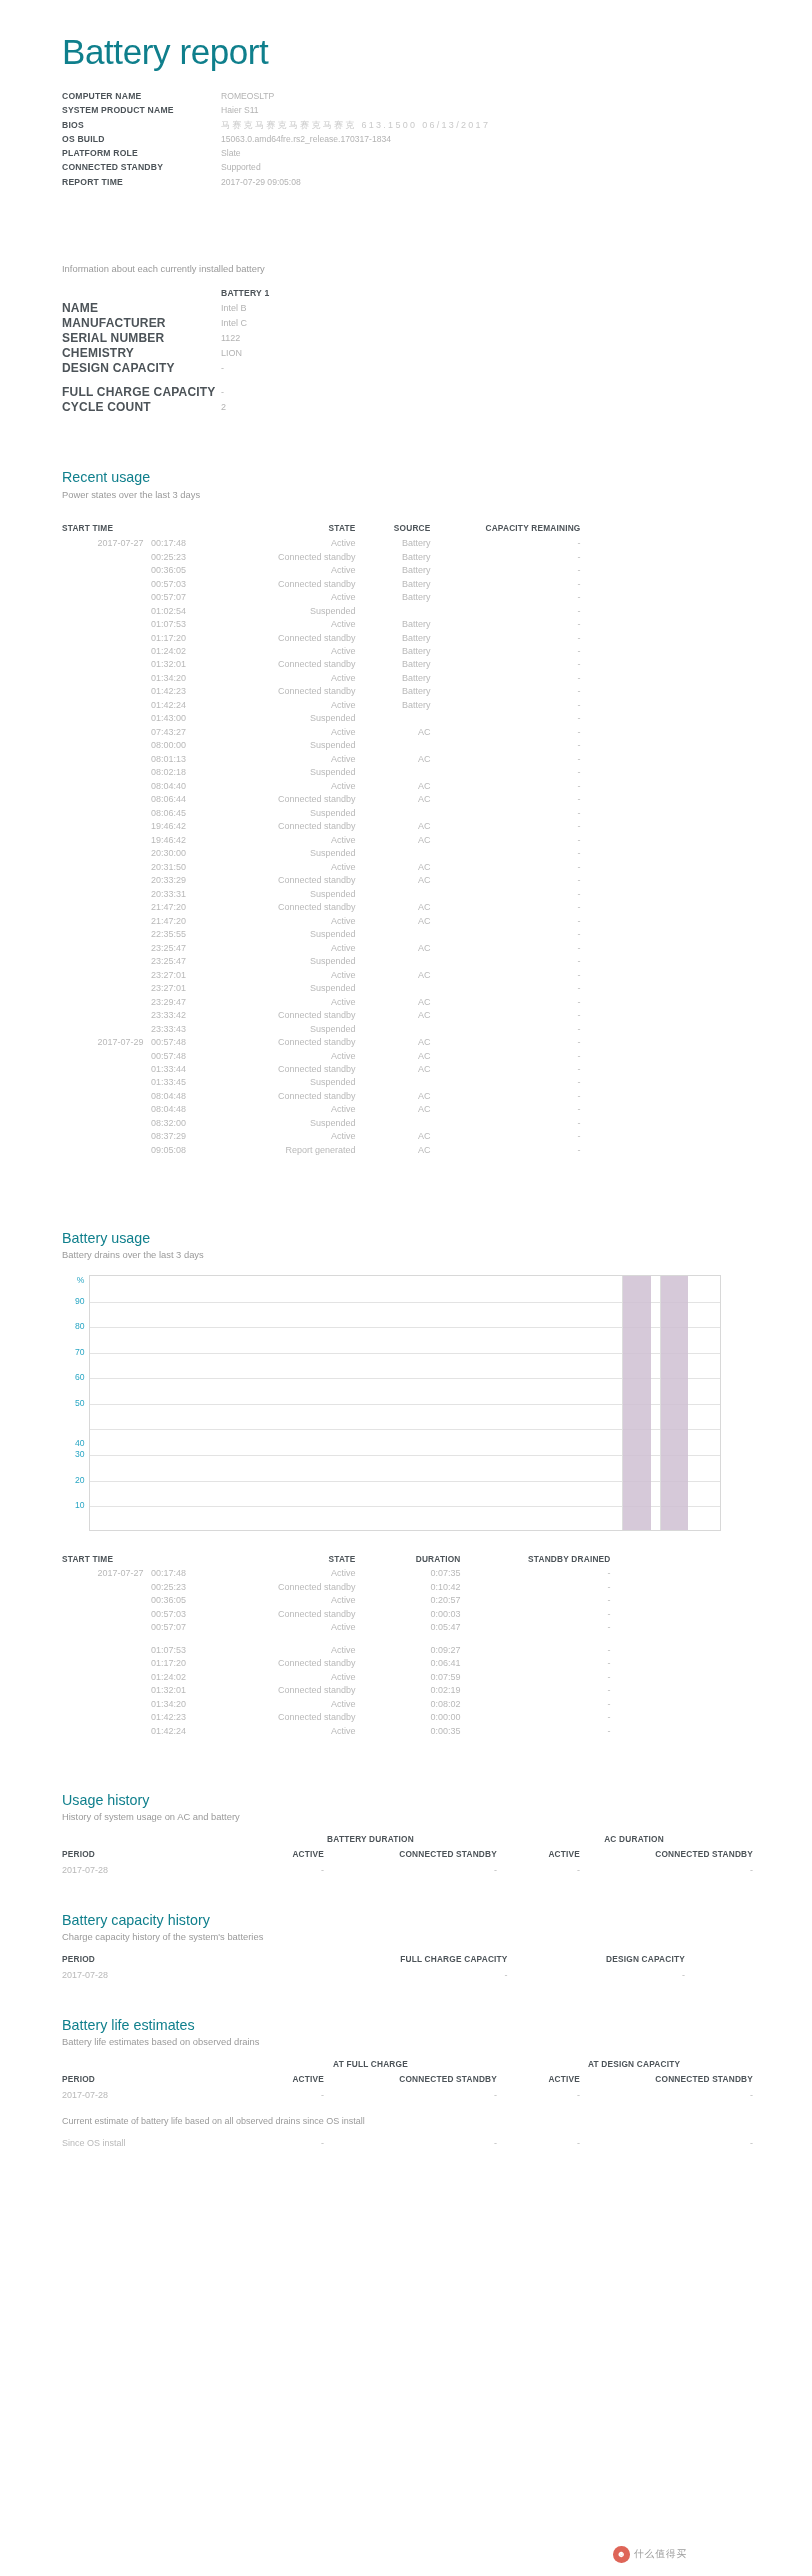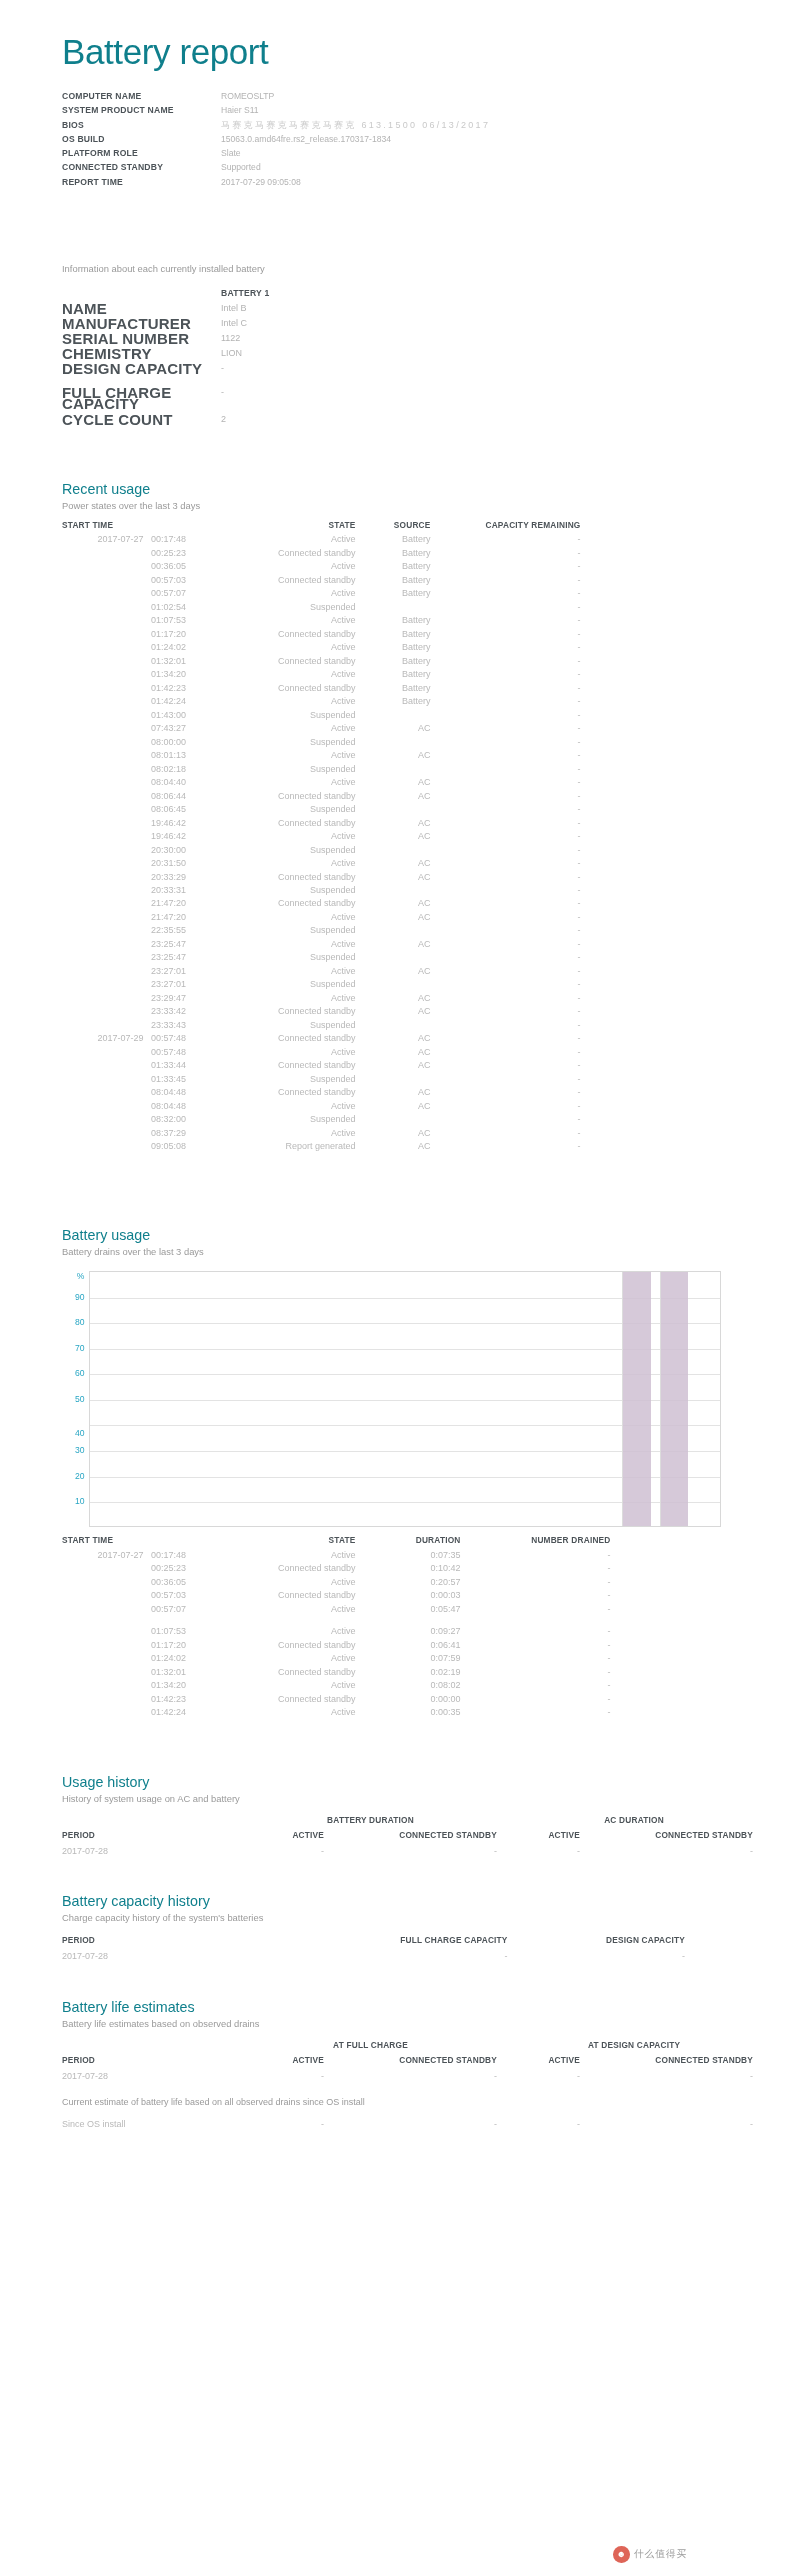--- a/index.html
+++ b/index.html
@@ -66,34 +66,34 @@
   .kv-value {
     color: #b3b3b3;
     font-weight: 400;
     font-size: 9px;
     white-space: nowrap;
   }
   .kv-value.cjk { font-size: 9px; letter-spacing: 2.3px; color: #c9c9c9; }
 
   
   .bat-table { border-collapse: collapse; margin-top: 10.5px; }
-  .bat-table td { padding: 1.9px 0; font-size: 15px; line-height: 11.3px; vertical-align: top; }
+  .bat-table td { padding: 1.9px 0; font-size: 12px; line-height: 11.3px; vertical-align: top; }
   .bat-table td.h {
     color: #4c5358; font-weight: bold; letter-spacing: 0.2px; width: 159px;
   }
   .bat-table td.colhead {
     color: #4c5358; font-weight: bold; font-size: 8.6px; letter-spacing: 0.2px;
   }
   .bat-table td.v { color: #b3b3b3; font-size: 9px; }
   .spacer-row td { height: 9px; padding: 0; }
 
   
   .data-table {
     border-collapse: collapse;
-    margin-top: 6px;
+    margin-top: 21px;
     table-layout: fixed;
   }
   .data-table th {
     font-size: 8.3px;
     color: #4c5358;
     font-weight: bold;
     letter-spacing: 0.2px;
     padding: 1.5px 7.5px 3.8px 0;
     text-align: right;
     white-space: nowrap;
@@ -665,21 +665,21 @@
     <p class="section-sub">Battery drains over the last 3 days</p>
 
     <div class="chart-wrap">
       <div class="y-axis" id="chart-y-axis">
           <div class="tick" style="top: 4.5px;">%</div>
           <div class="tick" style="top: 25.6px;">90</div>
           <div class="tick" style="top: 51px;">80</div>
           <div class="tick" style="top: 77px;">70</div>
           <div class="tick" style="top: 102px;">60</div>
           <div class="tick" style="top: 128px;">50</div>
-          <div class="tick" style="top: 162px;">40</div>
+          <div class="tick" style="top: 168px;">40</div>
           <div class="tick" style="top: 179px;">30</div>
           <div class="tick" style="top: 205px;">20</div>
           <div class="tick" style="top: 230px;">10</div>
         </div>
       <div class="plot" id="chart-plot">
           <div class="gridline" style="top: 25.6px;"></div>
           <div class="gridline" style="top: 51px;"></div>
           <div class="gridline" style="top: 77px;"></div>
           <div class="gridline" style="top: 102px;"></div>
           <div class="gridline" style="top: 128px;"></div>
@@ -700,21 +700,21 @@
           <col class="c-time">
           <col class="c-state">
           <col class="c-dur">
           <col class="c-energy">
       </colgroup>
       <thead>
         <tr>
           <th class="left" colspan="2">START TIME</th>
           <th>STATE</th>
           <th>DURATION</th>
-          <th>NUMBER DRAINED</th>
+          <th>STANDBY DRAINED</th>
         </tr>
       </thead>
       <tbody id="battery-usage-body">
           <tr>
             <td class="date-cell">2017-07-27</td>
             <td class="time-cell">00:17:48</td>
             <td>Active</td>
             <td>0:07:35</td>
             <td>-</td>
           </tr>

